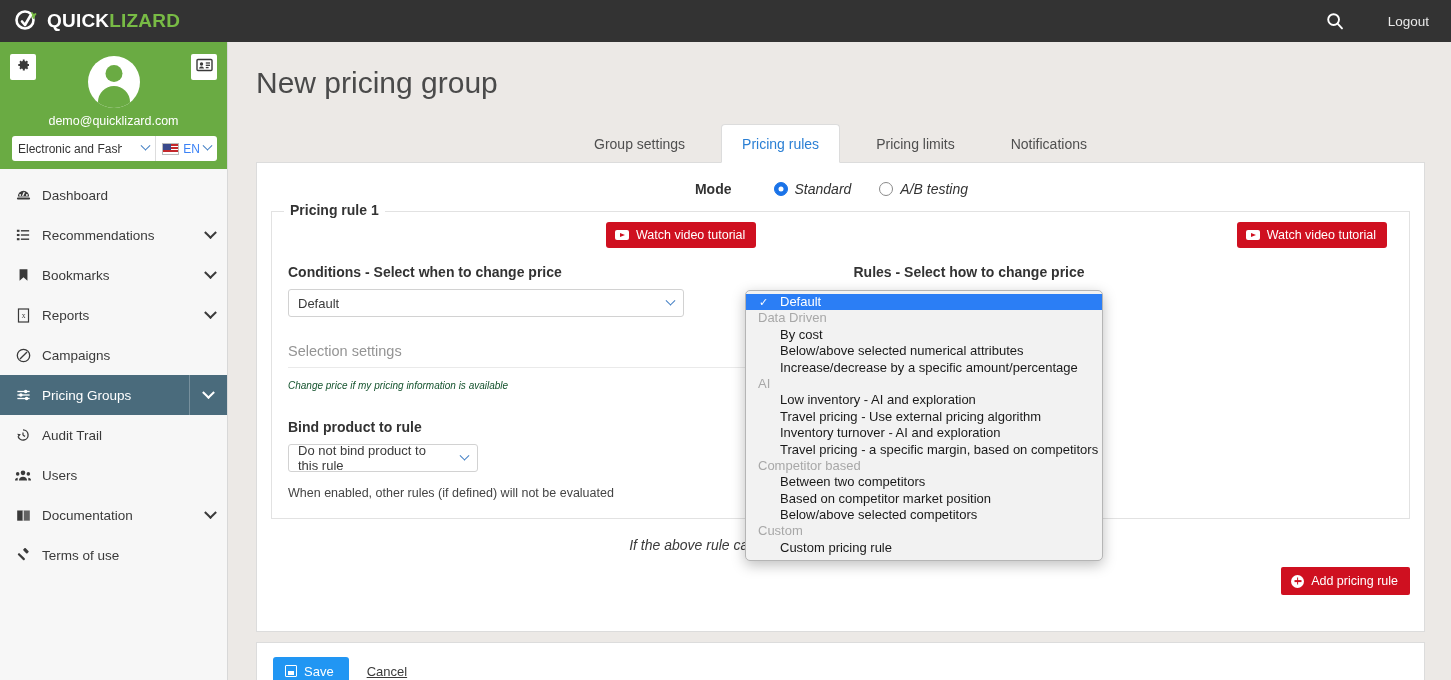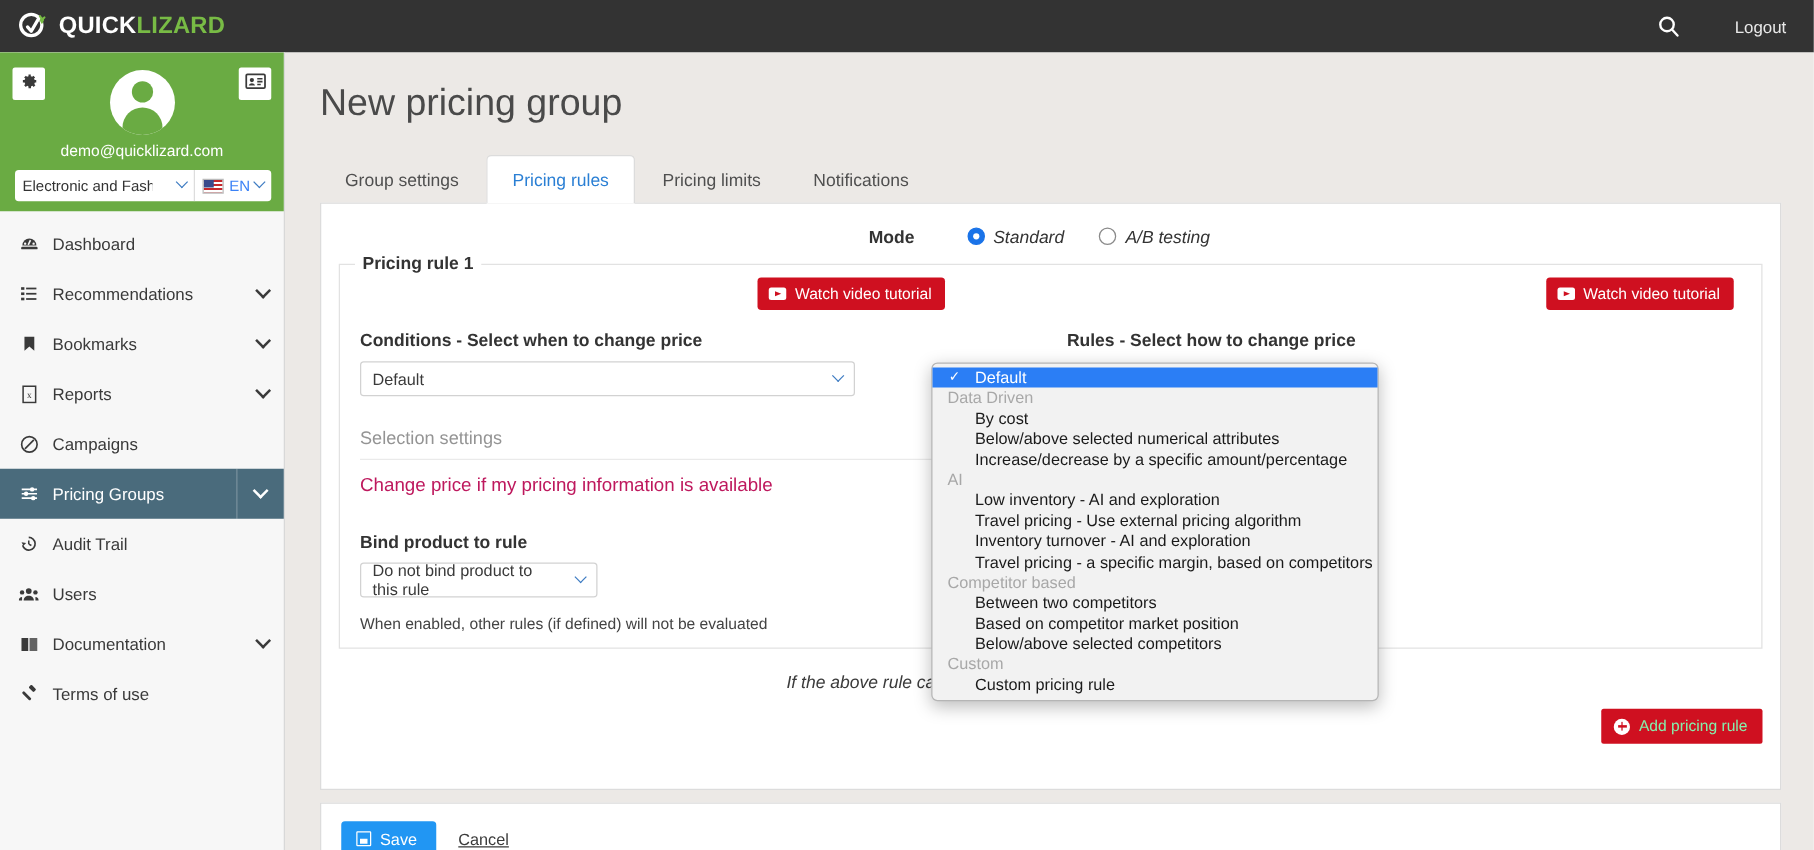--- a/index.html
+++ b/index.html
@@ -153,22 +153,22 @@
     position: absolute; top: 42px; left: 228px;
     width: 1223px; height: 638px;
     background: #ece9e6;
     padding: 24px 26px 0 28px;
   }
   .page-title {
     font-size: 30px; color: #4a4a4a; font-weight: normal;
     margin: 0 0 24px 0;
   }
   .tabs {
-    display: flex; align-items: flex-end; gap: 2px;
-    position: relative; z-index: 2;
+    display: flex; align-items: flex-end; gap: 16px;
+    position: relative; z-index: 2; justify-content: center;
   }
   .tab {
     padding: 11px 20px 10px 20px;
     font-size: 14px; color: #4f4f4f; cursor: pointer;
     border-radius: 4px 4px 0 0;
   }
   .tab.active {
     background: #ffffff; color: #2a7fd4;
     border: 1px solid #dcdcdc; border-bottom: 1px solid #ffffff;
     margin-bottom: -1px;
@@ -243,38 +243,38 @@
   }
   .sel-box .chev { margin-left: auto; }
   .sel-box.narrow { width: 190px; }
   .sel-box.narrow .chev { margin-left: 12px; }
 
   .sub-title {
     color: #949494; font-size: 14.5px;
     margin: 26px 0 8px 0;
   }
   .hr { border: none; border-top: 1px solid #eaeaea; margin: 0 0 12px 0; }
-  .note { font-size: 15px; color: #be185d; }
+  .note { font-size: 10px; color: #14532d; font-style: italic; }
 
   .bind-title {
     font-size: 14px; font-weight: bold; color: #333;
     margin: 28px 0 9px 0;
   }
   .bind-note { font-size: 12.5px; color: #444; margin-top: 14px; }
 
   .fallback {
     text-align: center; font-style: italic; font-size: 14px;
     color: #3b3b3b; margin-top: 18px;
   }
   .add-row {
     display: flex; justify-content: flex-end;
     padding: 14px 14px 0 0;
   }
   .add-btn {
-    background: #cf1020; color: #86efac; border: none; cursor: pointer;
+    background: #cf1020; color: #ffffff; border: none; cursor: pointer;
     font-size: 12.5px; border-radius: 2px; padding: 7px 12px 7px 10px;
     display: inline-flex; align-items: center; gap: 7px; font-family: inherit;
   }
   .plus-glyph {
     width: 13px; height: 13px; border-radius: 50%; background: #fff;
     position: relative; flex: none;
   }
   .plus-glyph::before, .plus-glyph::after {
     content: ""; position: absolute; background: #cf1020;
     left: 50%; top: 50%; transform: translate(-50%,-50%);

